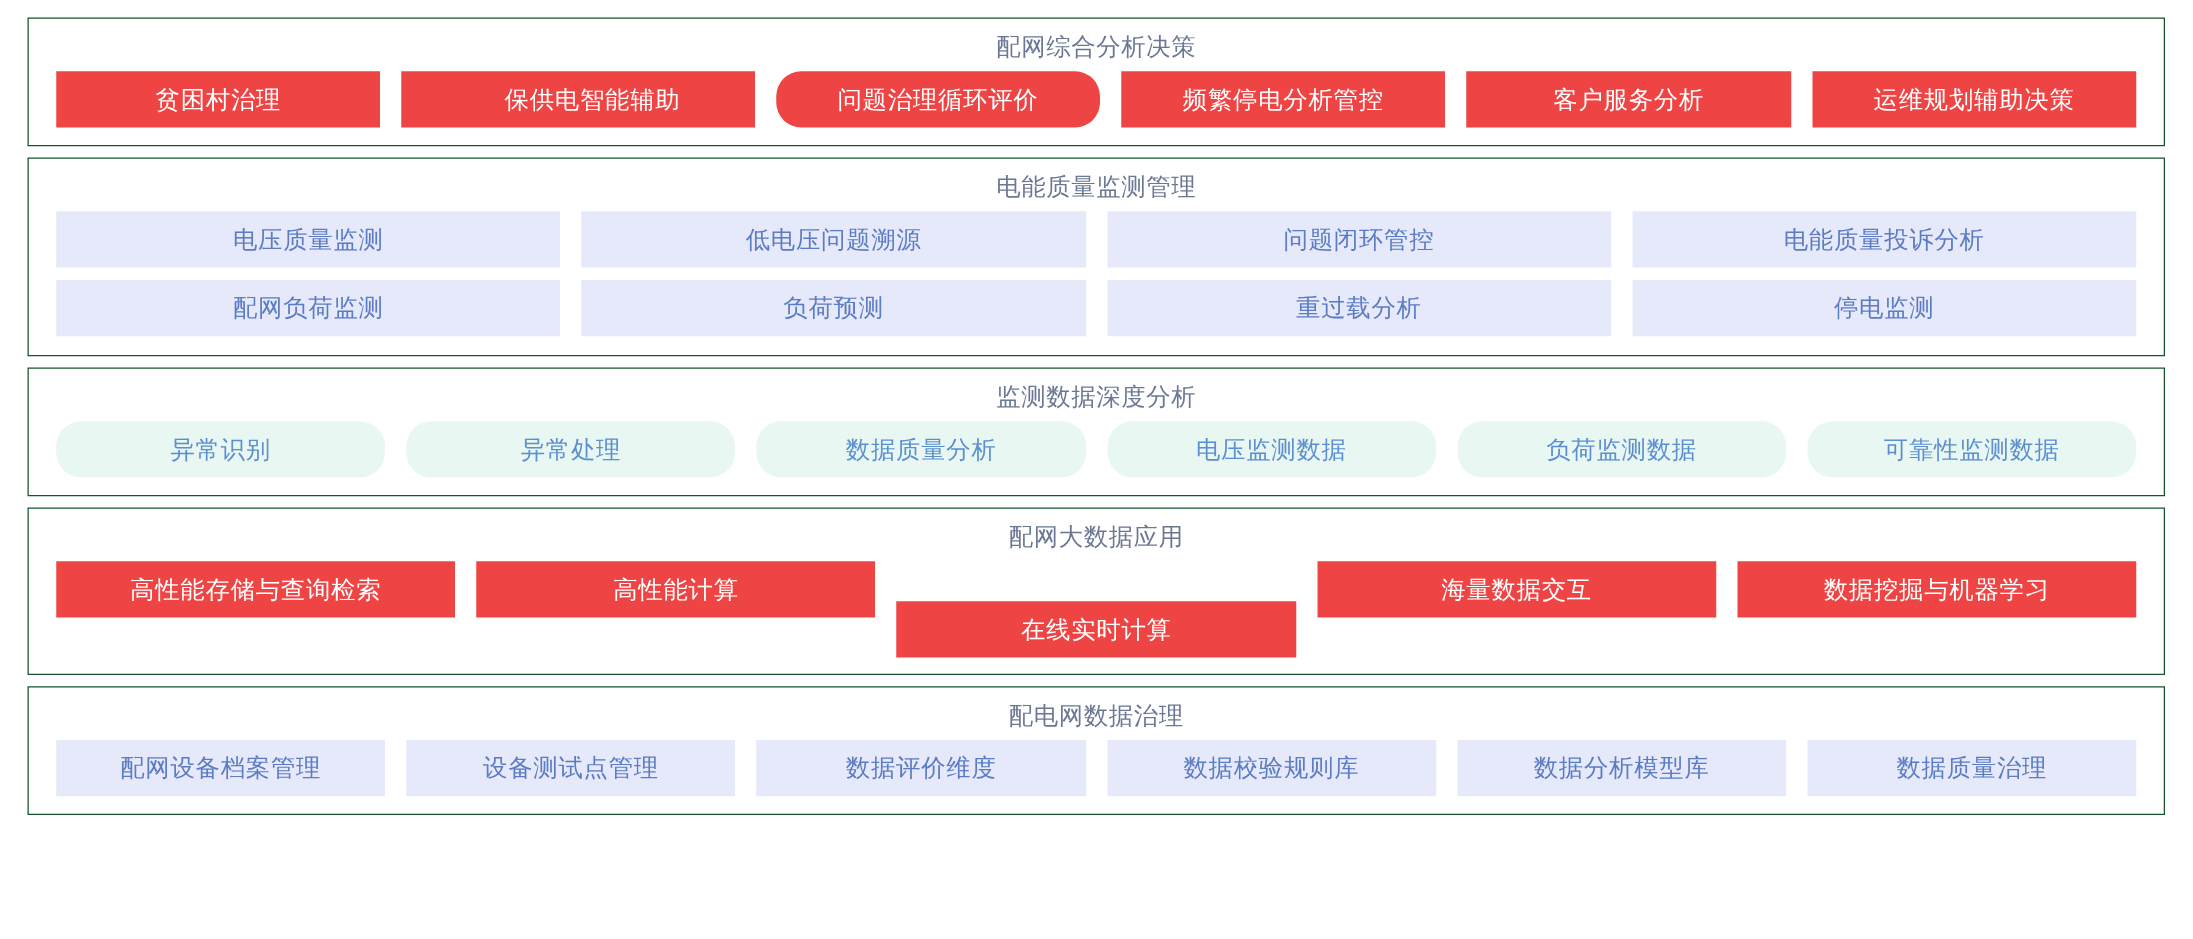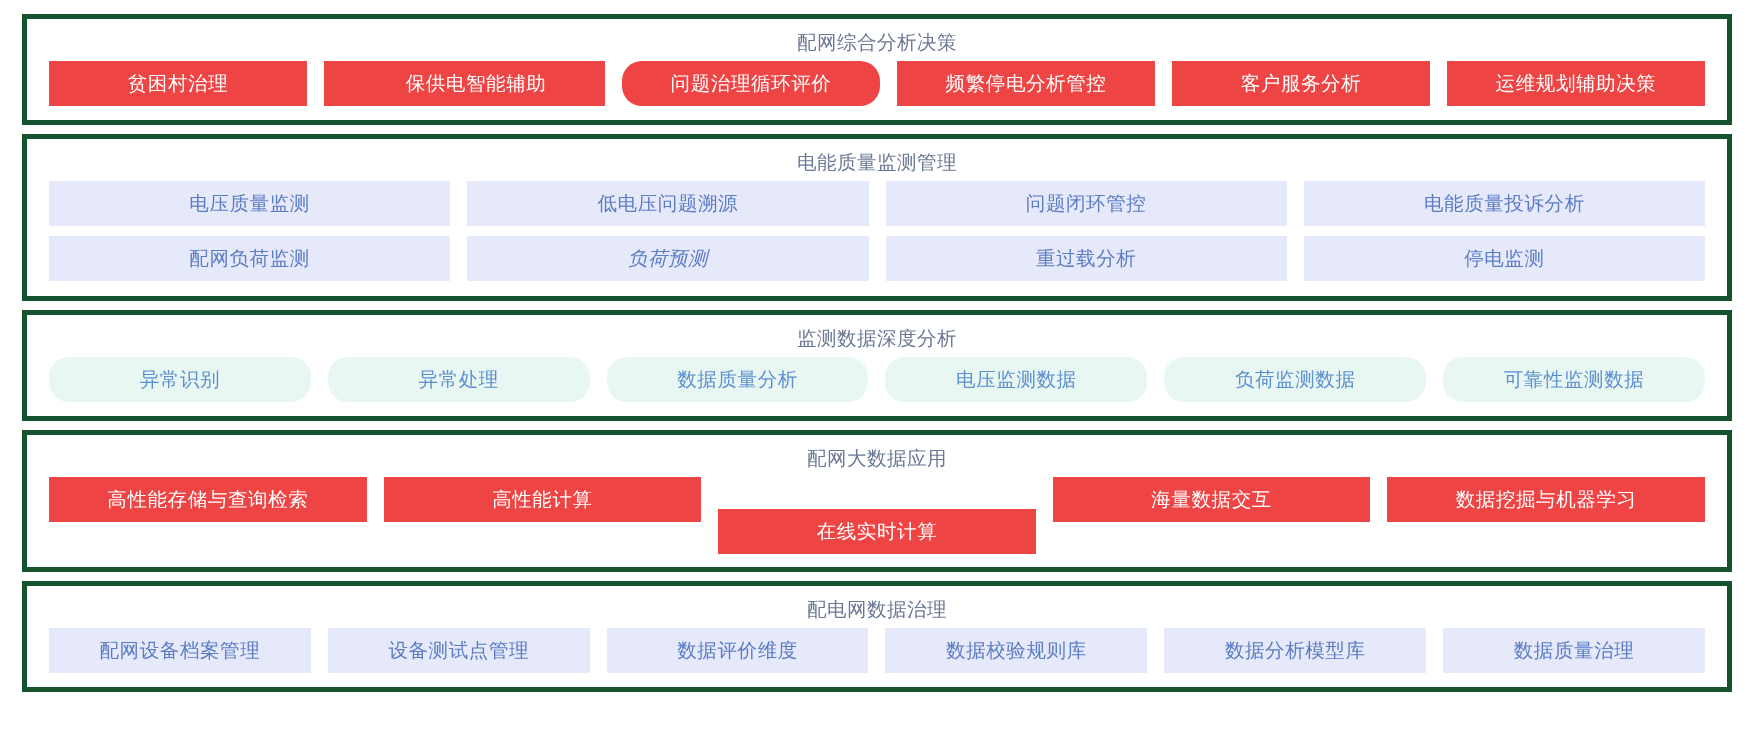--- a/index.html
+++ b/index.html
@@ -16,21 +16,21 @@
   #root {
     width: 1754px;
     height: 751px;
     box-sizing: border-box;
     padding: 14px 22px 8px 22px;
     display: flex;
     flex-direction: column;
     gap: 9px;
   }
   .panel {
-    border: 5px solid #14532d;
+    border: 1px solid #14532d;
     background: #ffffff;
     box-sizing: border-box;
     padding: 8px 22px 12px 22px;
     display: flex;
     flex-direction: column;
     flex: 0 0 auto;
     justify-content: center;
   }
   .panel-title {
     text-align: center;
@@ -101,21 +101,21 @@
     <div class="panel p2">
       <div class="panel-title">电能质量监测管理</div>
       <div class="tile-row">
         <div class="tile lavender" style="flex-grow: 1;">电压质量监测</div>
         <div class="tile lavender" style="flex-grow: 1;">低电压问题溯源</div>
         <div class="tile lavender" style="flex-grow: 1;">问题闭环管控</div>
         <div class="tile lavender" style="flex-grow: 1;">电能质量投诉分析</div>
       </div>
       <div class="tile-row">
         <div class="tile lavender" style="flex-grow: 1;">配网负荷监测</div>
-        <div class="tile lavender" style="flex-grow: 1; font-style: italic;">负荷预测</div>
+        <div class="tile lavender" style="flex-grow: 1;">负荷预测</div>
         <div class="tile lavender" style="flex-grow: 1;">重过载分析</div>
         <div class="tile lavender" style="flex-grow: 1;">停电监测</div>
       </div>
     </div>
     <div class="panel p3">
       <div class="panel-title">监测数据深度分析</div>
       <div class="tile-row">
         <div class="tile mint" style="flex-grow: 1;">异常识别</div>
         <div class="tile mint" style="flex-grow: 1;">异常处理</div>
         <div class="tile mint" style="flex-grow: 1;">数据质量分析</div>

